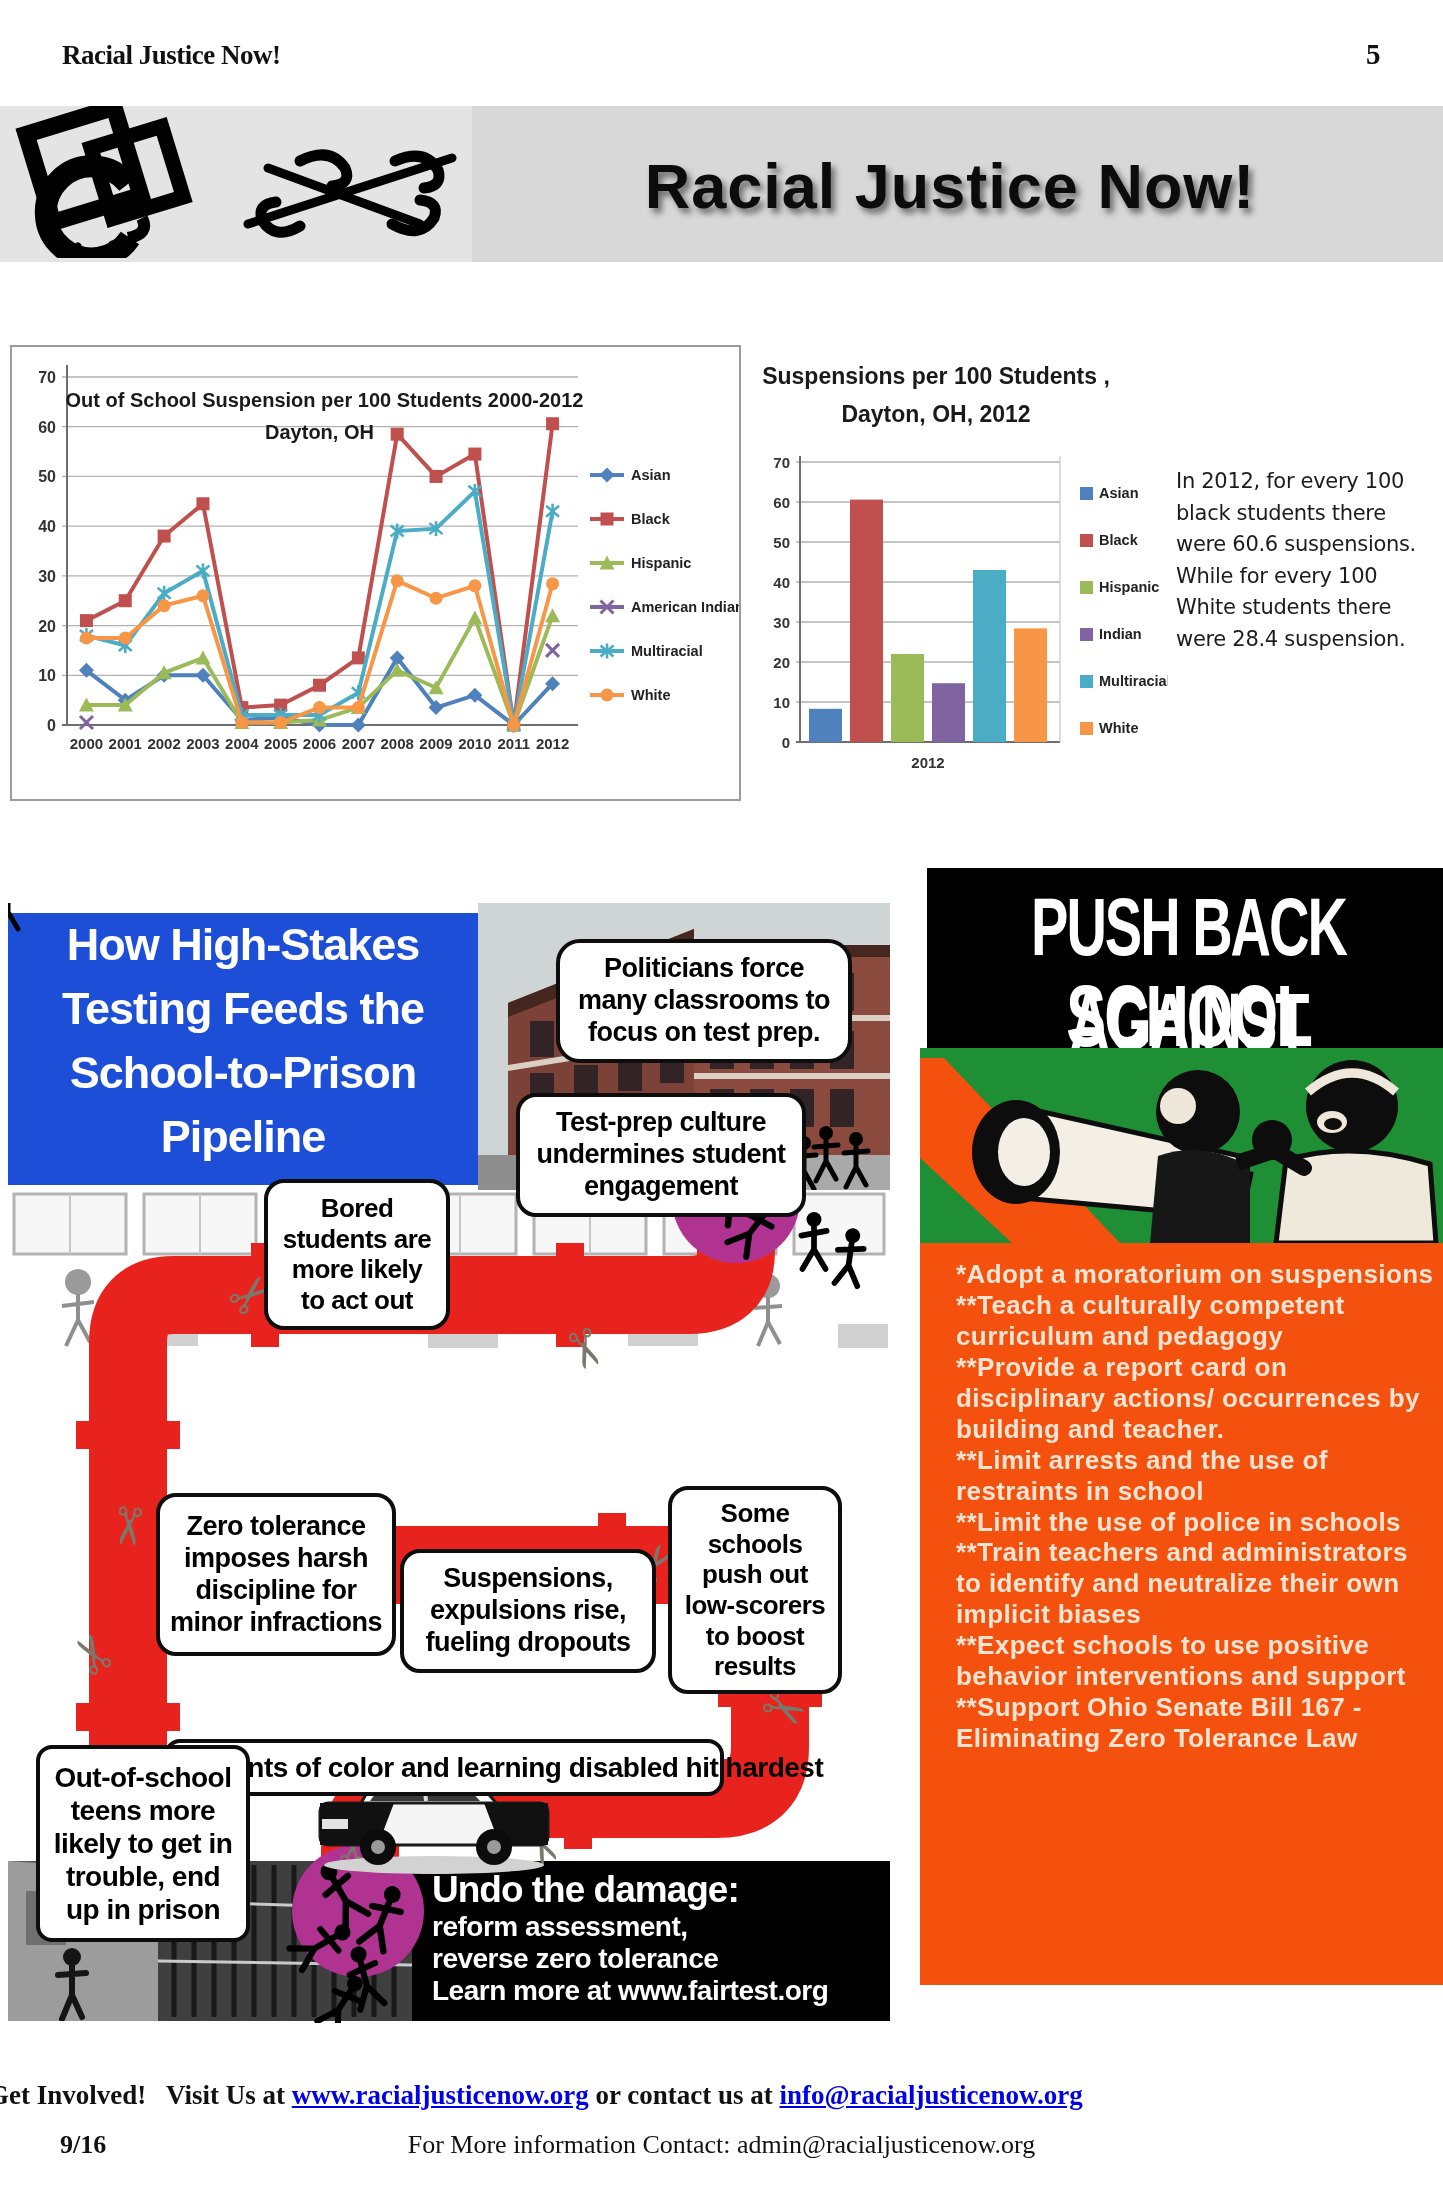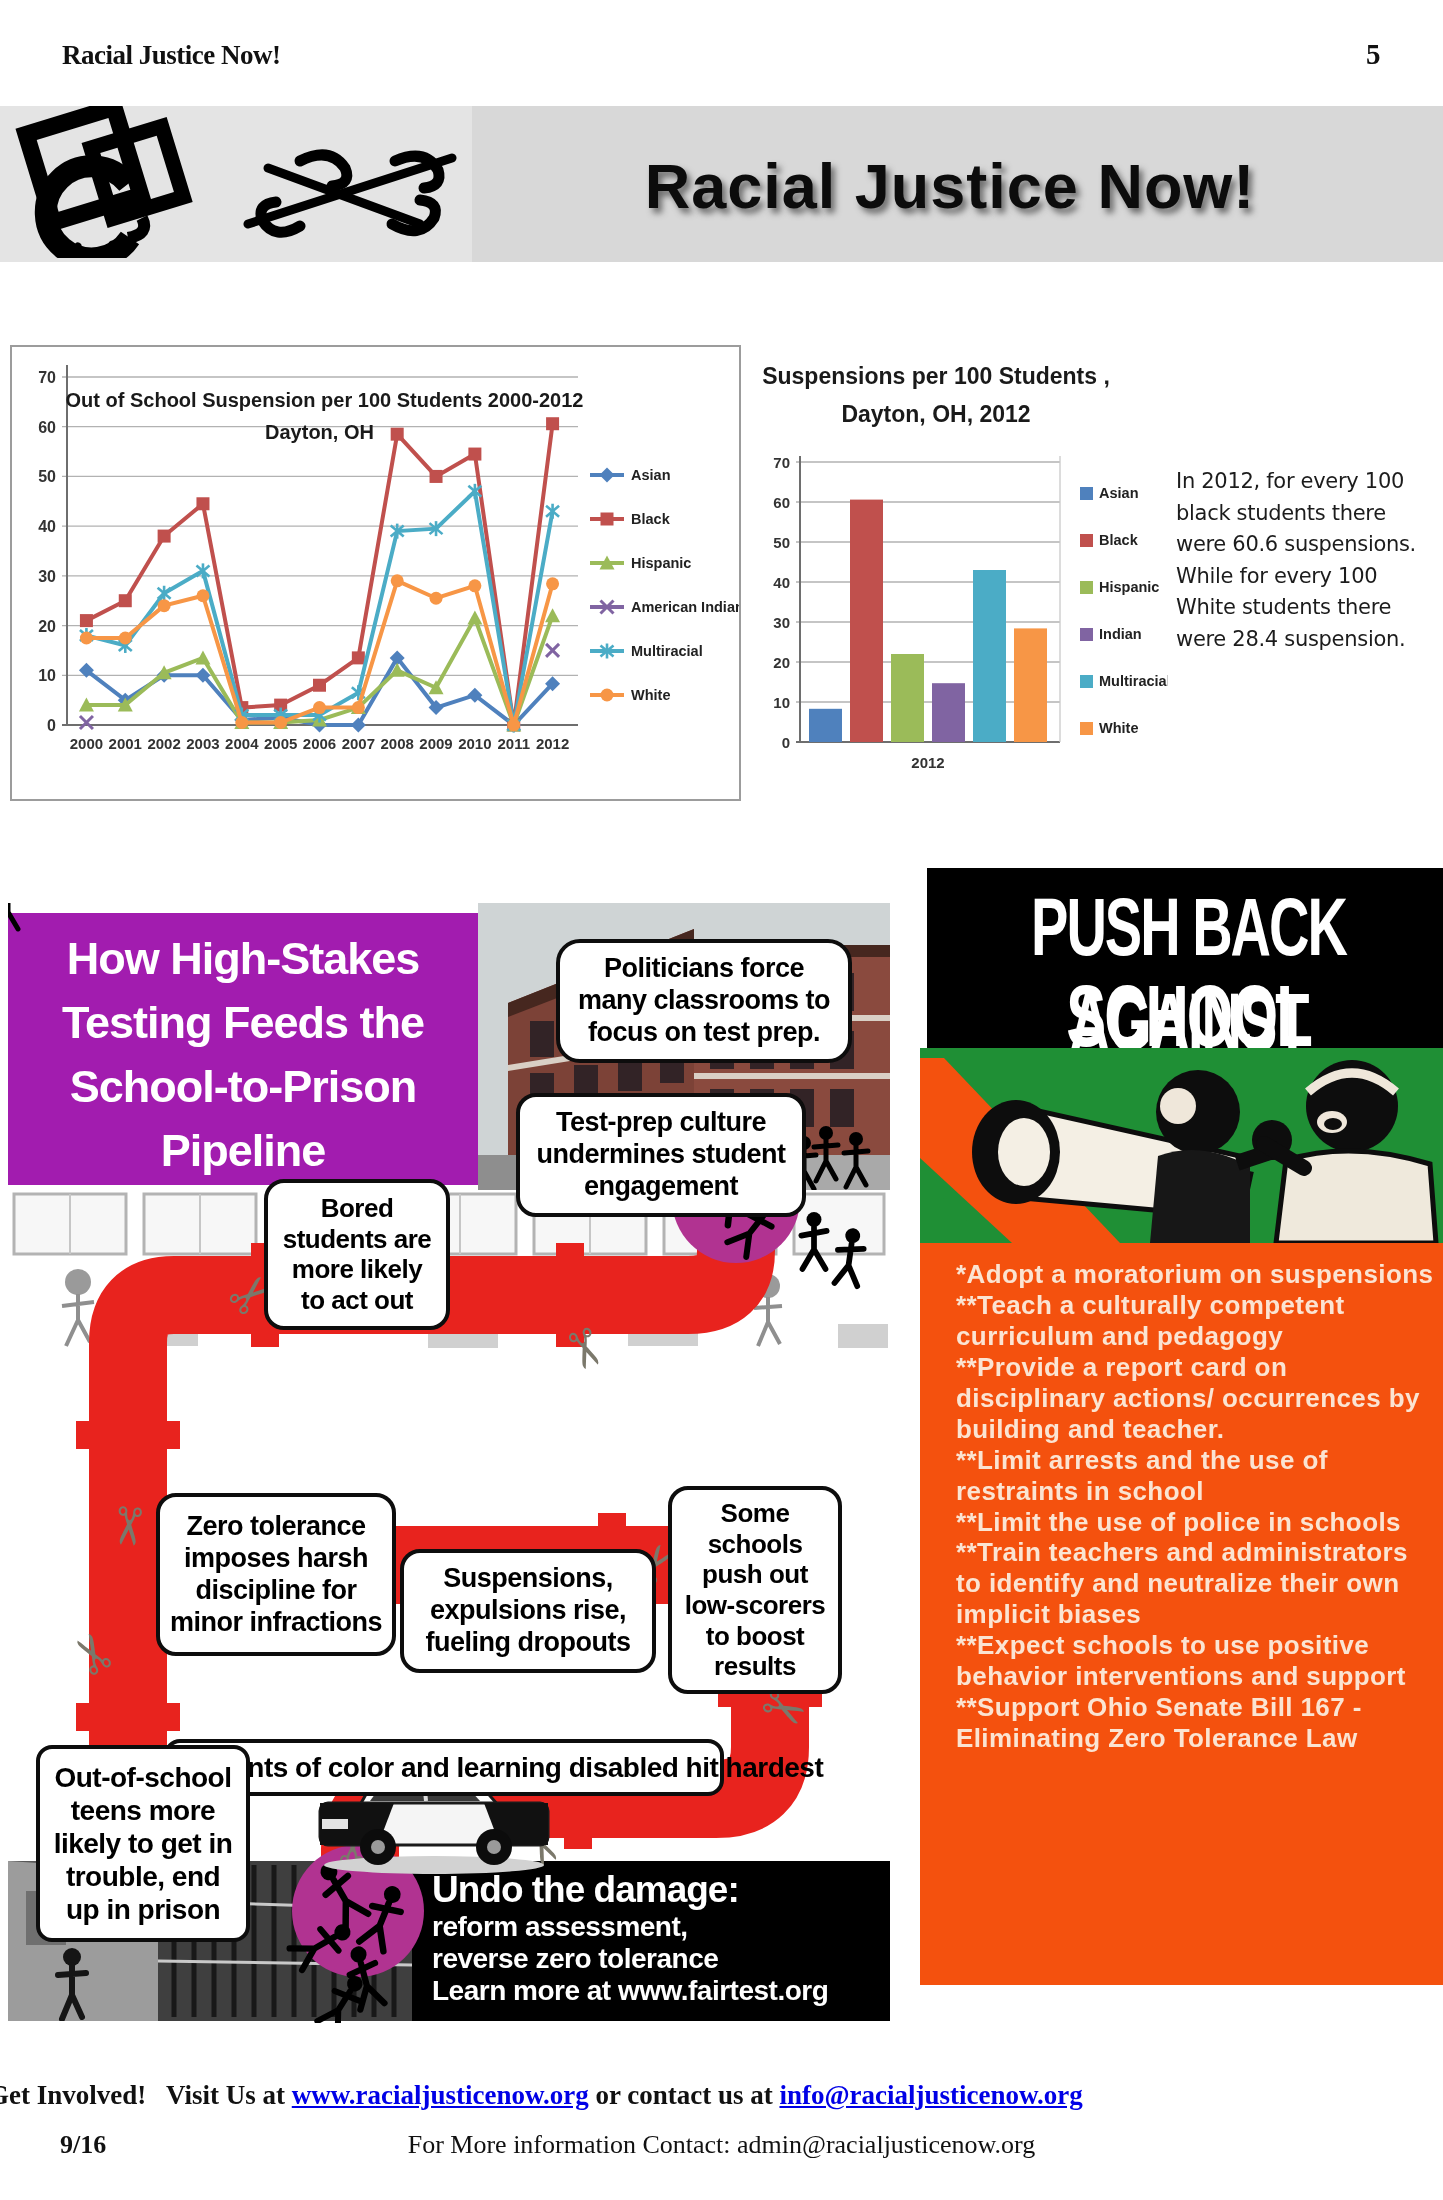--- a/index.html
+++ b/index.html
@@ -22,23 +22,23 @@
   
   #line-chart{left:10px;top:345px;width:731px;height:456px;background:#fff;
     border:2px solid #9c9c9c;box-sizing:border-box}
   #bar-chart{left:750px;top:350px;width:418px;height:441px;background:#fff}
   #annotation{left:1176px;top:466px;width:262px;font-size:21px;line-height:1.5;
     color:#1c1c1c;font-family:"DejaVu Sans",sans-serif;letter-spacing:-.3px}
 
   
   #info{left:8px;top:903px;width:882px;height:1120px}
   #info .layer{position:absolute}
-  #info-title{left:0;top:10px;width:470px;height:272px;background:#a21caf;z-index:2;
+  #info-title{left:0;top:10px;width:470px;height:272px;background:#1d4ed8;z-index:2;
     color:#fff;text-align:center;font-weight:bold;font-size:45px;line-height:64px;
-    padding-top:14px;box-sizing:border-box;white-space:pre-line;letter-spacing:-1px}
+    box-sizing:border-box;white-space:pre-line;letter-spacing:-1px}
   .co{position:absolute;background:#fff;border:4px solid #0d0d0d;border-radius:20px;
     padding:10px 10px;font-weight:bold;text-align:center;z-index:4;line-height:1.18;
     color:#000;letter-spacing:-.5px;box-sizing:border-box}
   #co-pol{left:548px;top:36px;width:296px;font-size:27px;border-radius:24px}
   #co-test{left:508px;top:190px;width:290px;font-size:27px}
   #co-bored{left:256px;top:276px;width:186px;font-size:26px}
   #co-zero{left:148px;top:590px;width:240px;font-size:27px;padding:14px 8px}
   #co-susp{left:392px;top:646px;width:256px;font-size:27px}
   #co-push{left:660px;top:583px;width:174px;font-size:26px;padding:8px 6px}
   #co-hard{left:156px;top:836px;width:560px;font-size:28px;white-space:nowrap;

